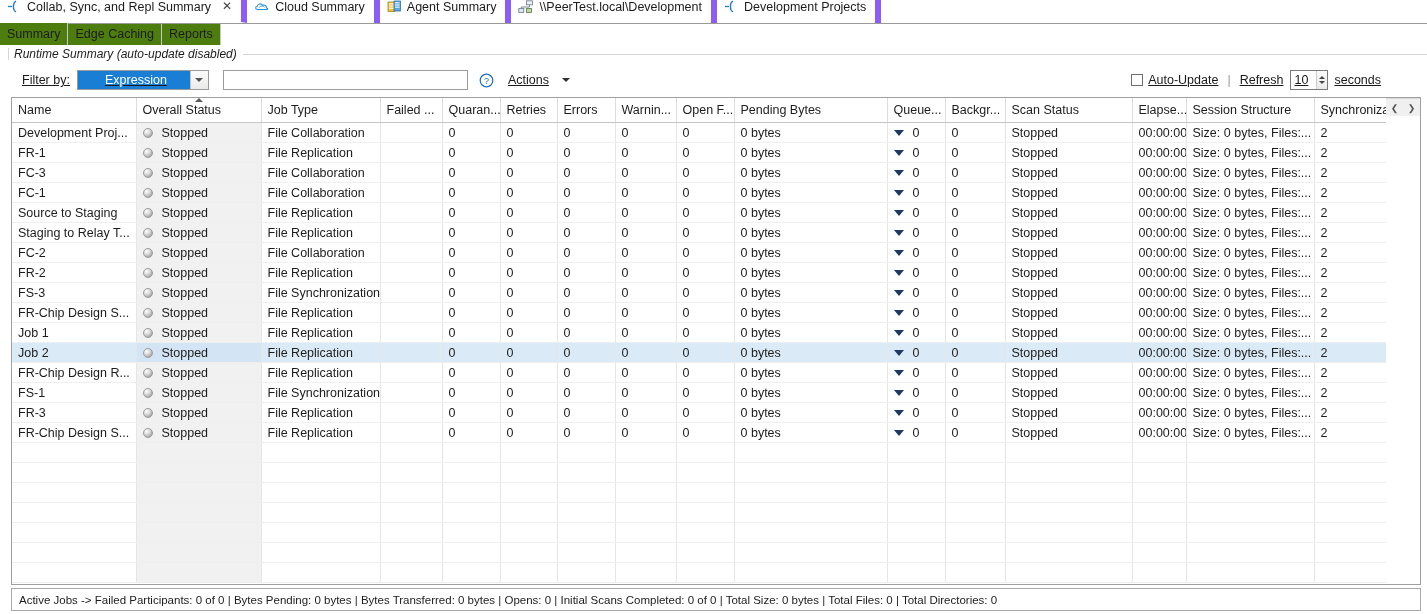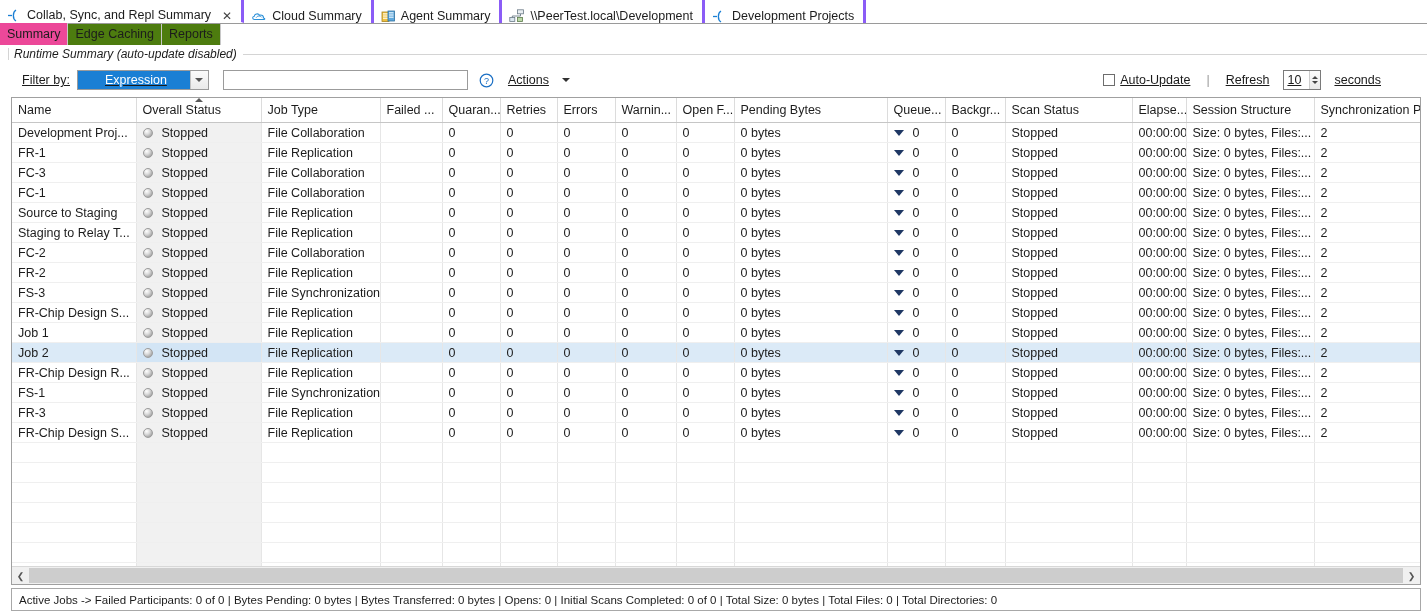--- a/index.html
+++ b/index.html
@@ -23,24 +23,24 @@
   .tabstrip {
     height: 23px;
     display: flex;
     align-items: stretch;
     background: #ffffff;
     border-bottom: 1px solid #9a9a9a;
     flex: 0 0 auto;
   }
   .doctab {
     display: flex;
-    align-items: flex-end;
+    align-items: flex-start;
     gap: 5px;
     padding: 0 9px 0 7px;
-    border-right: 3px solid #8b5cf6;
+    border-right: 6px solid #8b5cf6;
     background: #ffffff;
     font-size: 12.5px;
     color: #1c1c1c;
     white-space: nowrap;
     position: relative;
   }
   .doctab.active {
     background: #ffffff;
     border-bottom: 1px solid #ffffff;
   }
@@ -70,21 +70,21 @@
     font-size: 12.5px;
     padding: 2px 7px 3px 7px;
     border-right: 1px solid #c8c8c8;
     background: #4d7c0f;
     color: #1c1c1c;
     white-space: nowrap;
     height: 16px;
     line-height: 16px;
   }
   .subtab.active {
-    background: #ec4899;
+    background: #4d7c0f;
     border-top: 2px solid #2a7fd4;
     padding-top: 8px;
     height: 16px;
   }
 
   
   .grouprow {
     height: 18px;
     display: flex;
     align-items: center;
@@ -169,21 +169,21 @@
     margin-left: 14px;
     font-size: 12.5px;
     display: flex; align-items: center; gap: 13px;
     white-space: nowrap;
   }
   .actions .caret-dn { border-top-color:#303030; }
   .tb-right {
     margin-left: auto;
     display: flex;
     align-items: center;
-    gap: 8px;
+    gap: 1px;
     font-size: 12.5px;
     white-space: nowrap;
     padding-right: 22px;
   }
   .chk {
     width: 12px; height: 12px;
     border: 1px solid #6d6d6d;
     background: #ffffff;
     box-sizing: border-box;
     margin-right: 5px;
@@ -217,21 +217,21 @@
   .tri-up { width:0;height:0;border-left:3px solid transparent;border-right:3px solid transparent;border-bottom:3px solid #444; }
   .tri-dn { width:0;height:0;border-left:3px solid transparent;border-right:3px solid transparent;border-top:3px solid #444; }
 
   
   .gridwrap {
     flex: 1 1 auto;
     margin: 0 6px 0 11px;
     border: 1px solid #a0a0a0;
     background: #ffffff;
     display: flex;
-    flex-direction: column;
+    flex-direction: row;
     overflow: hidden;
     position: relative;
     justify-content: space-between;
   }
   .gridscroll {
     flex: 1 1 auto;
     overflow: hidden;
     position: relative;
   }
   table.grid {

